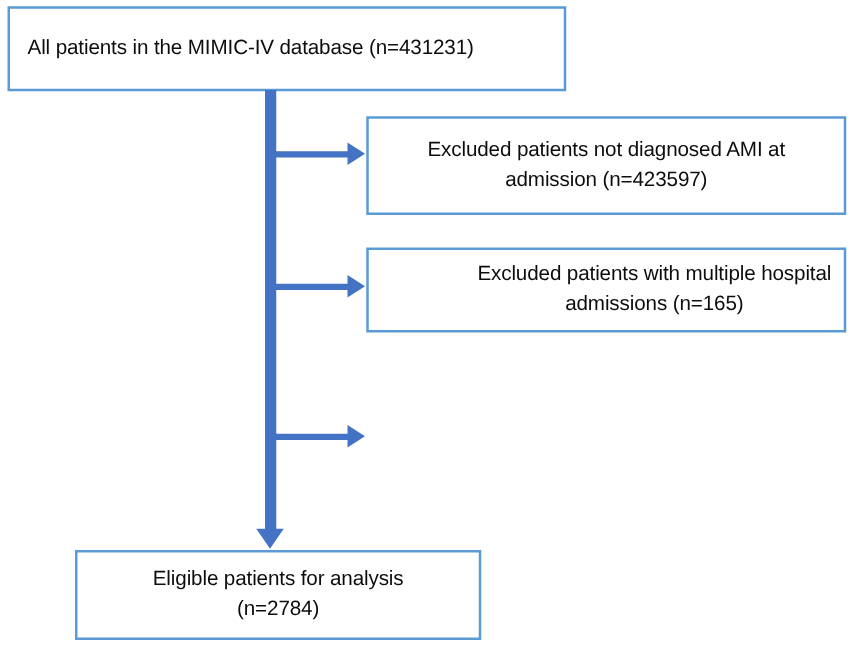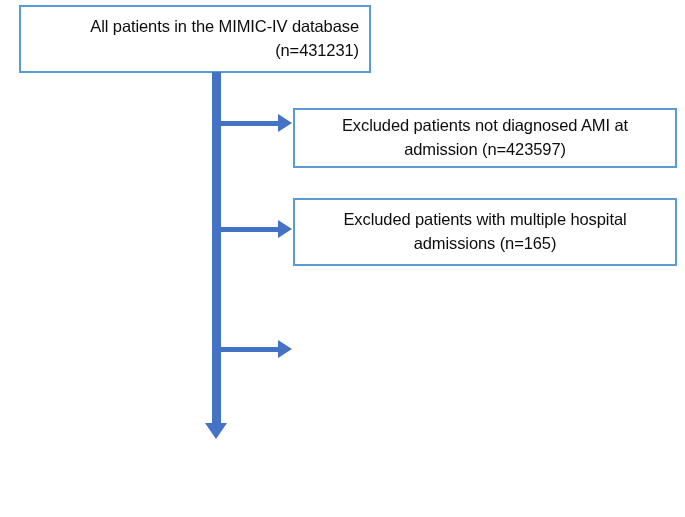--- a/index.html
+++ b/index.html
@@ -32,33 +32,33 @@
     line-height: 1.45;
     letter-spacing: -0.1px;
     padding: 2px 10px;
   }
   .fbox .txt {
     display: block;
     white-space: pre-line;
   }
 
   #box-root {
-    left: 19px;  top: 5px;
-    width: 352px; height: 68px;
+    left: 6px;  top: 5px;
+    width: 447px; height: 68px;
     justify-content: flex-start;
     padding-left: 14px;
     text-align: right;
   }
   #box-excl-1 {
-    left: 293px; top: 108px;
-    width: 384px; height: 60px;
+    left: 293px; top: 93px;
+    width: 384px; height: 79px;
   }
   #box-excl-2 {
     left: 293px; top: 198px;
-    width: 384px; height: 68px;
+    width: 384px; height: 68px; justify-content: flex-end;
   }
   #box-excl-3 {
     left: 293px; top: 304px;
     width: 384px; height: 97px;
   }
   #box-final {
     left: 60px; top: 440px;
     width: 325px; height: 72px;
   }
 
@@ -124,14 +124,18 @@
   <div class="hline" id="hline-2"></div>
   <div class="harrow-head" id="harrow-2"></div>
   <div class="fbox" id="box-excl-2">
     <span class="txt">Excluded patients with multiple hospital
 admissions (n=165)</span>
   </div>
 
   <div class="hline" id="hline-3"></div>
   <div class="harrow-head" id="harrow-3"></div>
 
+  <div class="fbox" id="box-final">
+    <span class="txt">Eligible patients for analysis
+(n=2784)</span>
+  </div>
 
 </div>
 
 </body></html>

